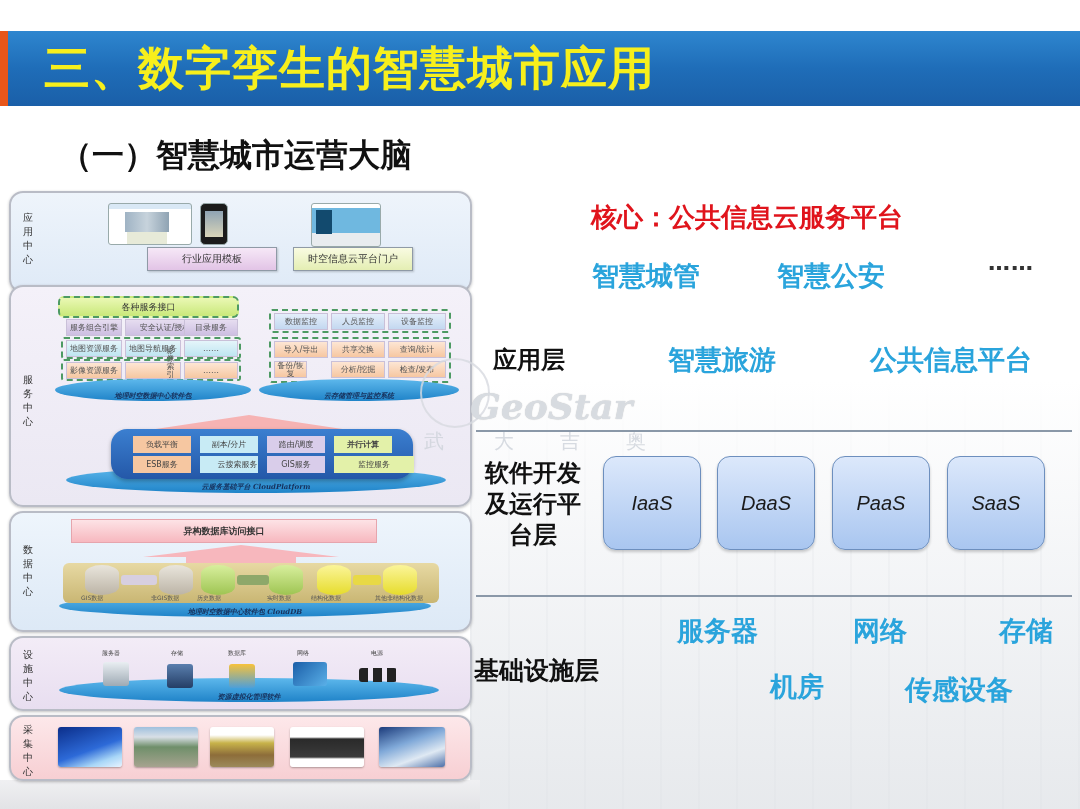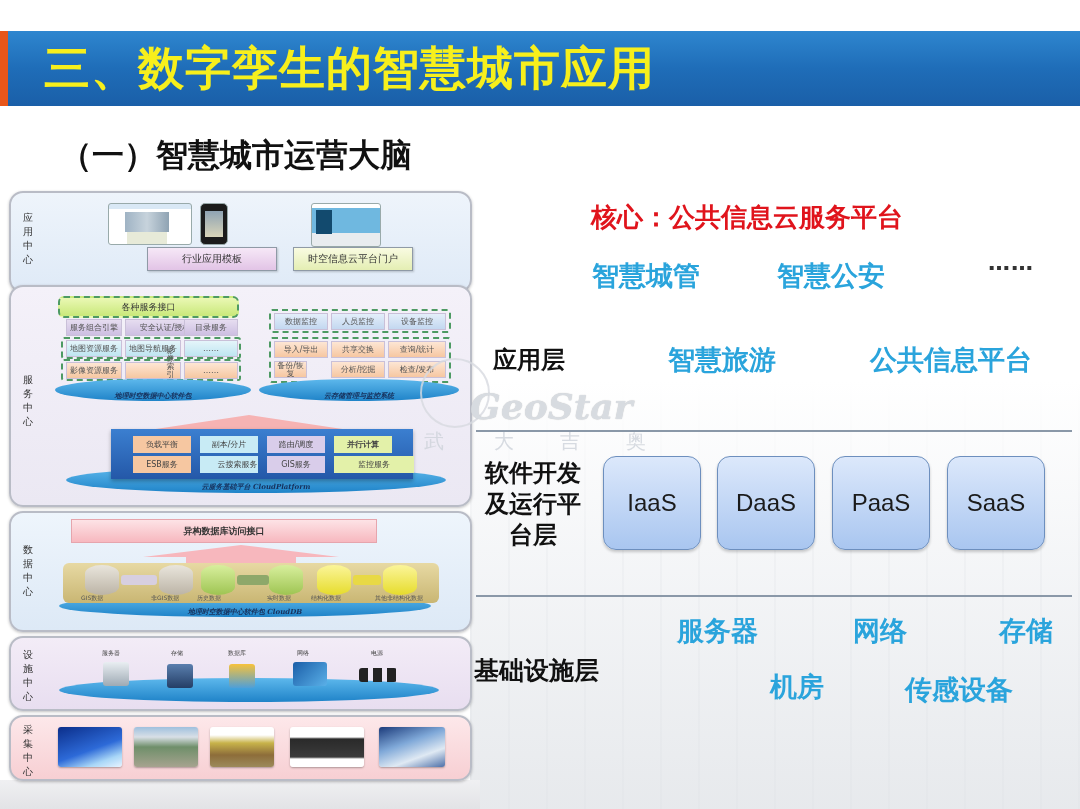--- a/index.html
+++ b/index.html
@@ -71,21 +71,21 @@
   .ellipse-base {
     position: absolute; border-radius: 50%;
     background: linear-gradient(180deg, #5db8ec, #1f83c8);
   }
   .base-label {
     position: absolute; font-family: "DejaVu Serif", serif; font-size: 7px; color: #17315c;
     text-align: center; font-style: italic; font-weight: bold;
   }
 
   .platform-box {
-    position: absolute; border-radius: 0;
+    position: absolute; border-radius: 16px;
     background: linear-gradient(180deg, #3b7fd0, #2458a8);
     box-shadow: 0 2px 4px rgba(0,0,0,0.3);
   }
   .pcell {
     position: absolute; height: 17px; font-size: 8px; color: #444; text-align: center; line-height: 17px;
   }
   .pink-bar {
     position: absolute; background: linear-gradient(180deg, #fde3e6, #f7b8bf);
     border: 1px solid #e6a5ad; text-align: center; font-family: "DejaVu Serif", serif;
     font-size: 9px; color: #333; font-weight: bold;
@@ -126,21 +126,21 @@
   .globe {
     position: absolute; left: 420px; top: 358px; width: 70px; height: 70px; border-radius: 50%;
     border: 2px solid rgba(215,218,224,0.8);
   }
 
   .service-box {
     position: absolute; top: 456px; width: 98px; height: 94px; border-radius: 13px;
     background: linear-gradient(180deg, #dce8fb 0%, #a9c6f0 100%);
     border: 1.5px solid #6d8fbe; box-shadow: 0 2px 3px rgba(0,0,0,0.2);
     display: flex; align-items: center; justify-content: center;
-    font-size: 24px; color: #1b1b1b; font-family: "Liberation Sans", sans-serif;
+    font-size: 20px; color: #1b1b1b; font-family: "Liberation Sans", sans-serif; font-style: italic;
   }
 </style>
 </head>
 <body>
 
 <div class="bg-city"></div>
 <div class="bg-bottom"></div>
 
 <div class="title-bar"></div>
 <div class="title-accent"></div>
@@ -236,20 +236,21 @@
     <div class="db-label" style="left:134px;top:31px;">历史数据</div>
     <div class="db-label" style="left:204px;top:31px;">实时数据</div>
     <div class="db-label" style="left:248px;top:31px;">结构化数据</div>
     <div class="db-label" style="left:312px;top:31px;">其他非结构化数据</div>
   </div>
 </div>
 
 <div class="panel p-infra">
   <div class="panel-label" style="top:10px">设施中心</div>
   <div class="ellipse-base" style="left:48px;top:40px;width:380px;height:24px;"></div>
+  <div class="base-label" style="left:48px;top:54px;width:380px;">资源虚拟化管理软件</div>
   <div class="infra-label" style="left:80px;top:11px;">服务器</div>
   <div class="infra-icon" style="left:92px;top:24px;background:linear-gradient(180deg,#e9eef2,#9eaab4);"></div>
   <div class="infra-label" style="left:146px;top:11px;">存储</div>
   <div class="infra-icon" style="left:156px;top:26px;background:linear-gradient(180deg,#5a7fae,#243e66);"></div>
   <div class="infra-label" style="left:206px;top:11px;">数据库</div>
   <div class="infra-icon" style="left:218px;top:26px;background:linear-gradient(180deg,#f7c23b,#4f9fd8);"></div>
   <div class="infra-label" style="left:272px;top:11px;">网络</div>
   <div class="infra-icon" style="left:282px;top:24px;width:34px;background:linear-gradient(135deg,#1b5ea8,#5ab0e8);"></div>
   <div class="infra-label" style="left:346px;top:11px;">电源</div>
   <div class="infra-icon" style="left:348px;top:30px;width:38px;height:14px;background:repeating-linear-gradient(90deg,#222 0 9px,transparent 9px 14px);"></div>

